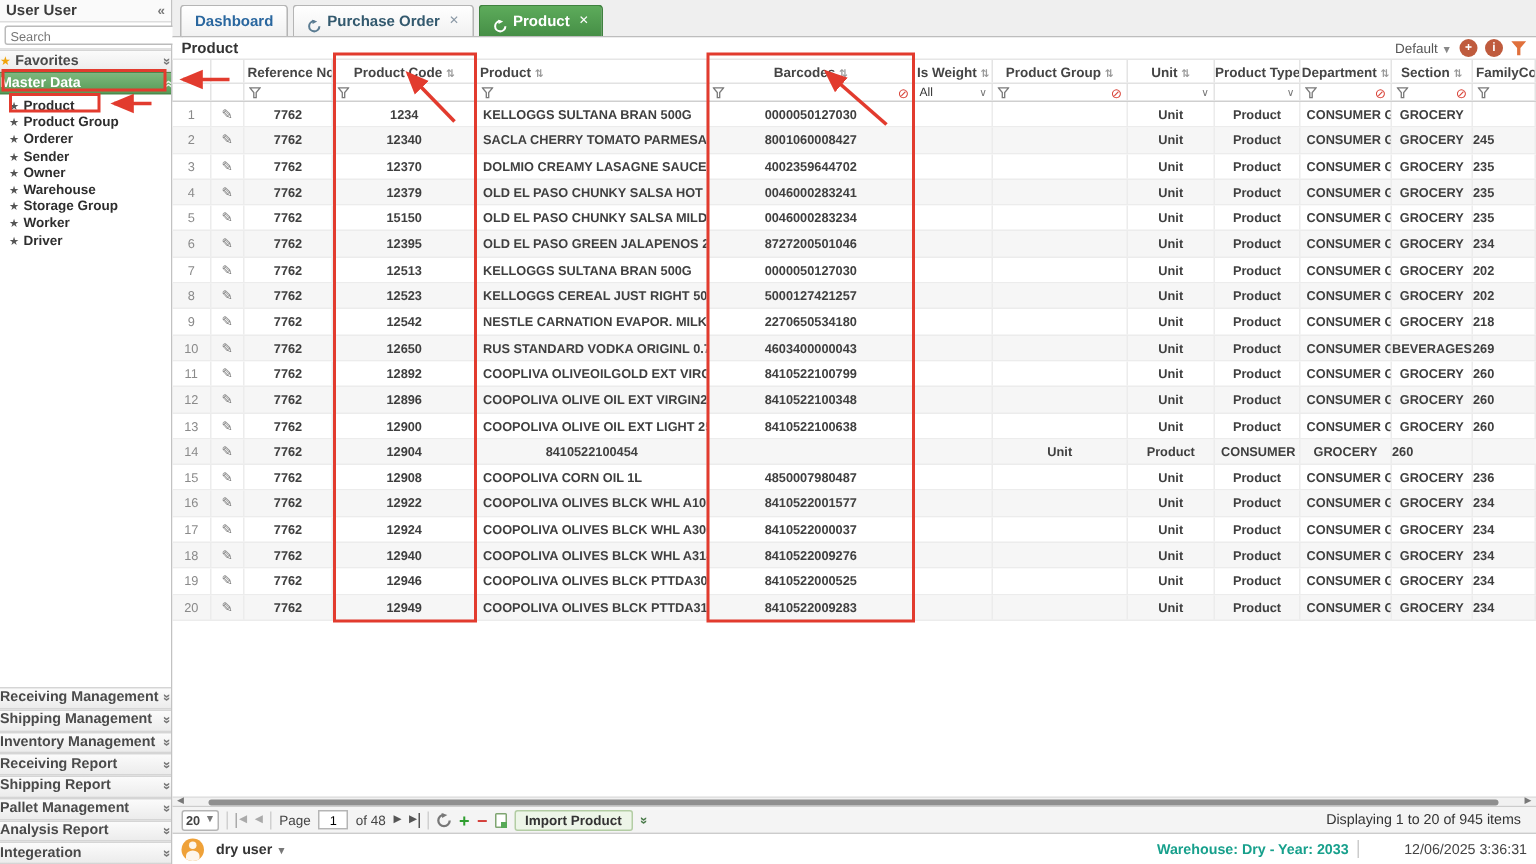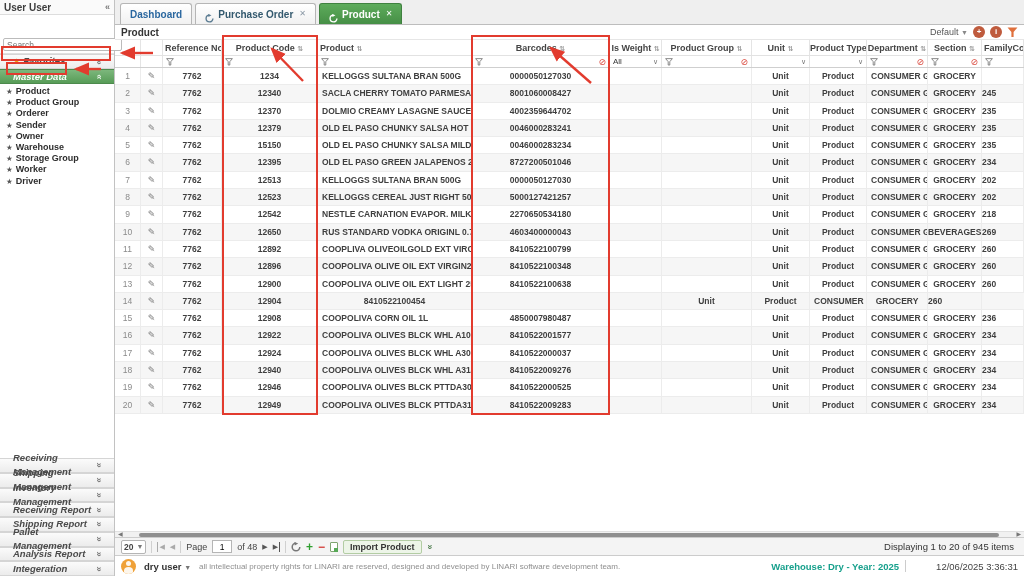--- a/index.html
+++ b/index.html
@@ -1,25 +1,25 @@
 <!DOCTYPE html>
 <html><head>
 <meta charset="utf-8">
 <style>
   * { margin:0; padding:0; box-sizing:border-box; }
   html,body { width:1024px; height:576px; overflow:hidden; font-family:"Liberation Sans","DejaVu Sans",sans-serif; background:#fff; position:relative; }
 
   
   #sidebar { position:absolute; left:0; top:0; width:115px; height:576px; background:#fff; border-right:1px solid #c2c2c2; display:flex; flex-direction:column; }
   .sb-header { height:15px; line-height:15px; padding:0 4px; font-size:10px; font-weight:bold; color:#3c3c3c; background:#fafafa; border-bottom:1px solid #ddd; display:flex; justify-content:space-between; align-items:center; }
-  .sb-search { height:18px; padding:2px 3px; border-bottom:1px solid #e0e0e0; display:flex; align-items:flex-start; gap:3px;margin-top:21px; }
+  .sb-search { height:18px; padding:2px 3px; border-bottom:1px solid #e0e0e0; display:flex; align-items:flex-start; gap:3px; }
   .sb-search input { flex:1; height:13px; border:1px solid #bbb; font-size:8.5px; padding:0 3px; color:#444; border-radius:2px; }
   .eraser { width:11px; height:8px; background:#d9453a; border-radius:2px 3px 2px 2px; position:relative; }
   .eraser::after { content:""; position:absolute; left:4px; top:1px; width:2px; height:6px; background:#fff; transform:skewX(-25deg); }
-  .sb-acc { height:15px; line-height:14px; padding:0 13px; font-size:9.5px; font-weight:bold; color:#4a4a4a; background:linear-gradient(#fbfbfb,#ececec); border-top:1px solid #d5d5d5; border-bottom:1px solid #d5d5d5; display:flex; justify-content:space-between; align-items:center;font-style:italic; }
+  .sb-acc { height:15px; line-height:14px; padding:0 0; font-size:9.5px; font-weight:bold; color:#4a4a4a; background:linear-gradient(#fbfbfb,#ececec); border-top:1px solid #d5d5d5; border-bottom:1px solid #d5d5d5; display:flex; justify-content:space-between; align-items:center; }
   .sb-acc .star { color:#f0a30a; font-size:8px; margin-right:3px; }
   #masterBar { background:linear-gradient(#7cb77c,#579c57); color:#fff; border-color:#4c8a4c; }
   .chev { font-size:9px; color:#777; display:inline-block; }
   .chev-d { transform:rotate(90deg); }
   .chev-u { transform:rotate(-90deg); }
   #masterBar .chev { color:#eaf5ea; }
   #masterList { padding:2px 0 0 6px; }
   .sb-item { height:11.2px; line-height:11px; font-size:9px; font-weight:bold; color:#2e2e2e; display:flex; align-items:center; gap:3px; cursor:pointer; white-space:nowrap; }
   .sb-item .istar { color:#555; font-size:7.5px; }
   #sbSpacer { flex:1; }
@@ -641,23 +641,22 @@
     <span class="minus">−</span>
     <span class="docicon"></span>
     <span id="importBtn">Import Product</span>
     <span class="dblchev">»</span>
     <span id="displaying">Displaying 1 to 20 of 945 items</span>
   </div>
 
   <div id="footer">
     <span id="logo"></span>
     <span id="userName"><span>dry user</span> <span class="dca">▼</span></span>
-    <span id="rights">all intellectual property rights for LINARI are reserved, designed and developed by LINARI software development team.</span>
     <span id="footRight">
-      <span id="whYear">Warehouse: Dry - Year: 2025</span>
+      <span id="whYear">Warehouse: Dry - Year: 2033</span>
       <span class="fsep"></span>
       <span id="dateTime">12/06/2025 3:36:31</span>
     </span>
   </div>
 </div>
 
 <div class="ann" style="left:1px;top:46px;width:110px;height:15px;"></div>
 <div class="ann" style="left:6px;top:62px;width:61px;height:13px;"></div>
 <div class="ann" style="left:222px;top:35px;width:96px;height:380px;"></div>
 <div class="ann" style="left:471px;top:35px;width:139px;height:380px;"></div>

